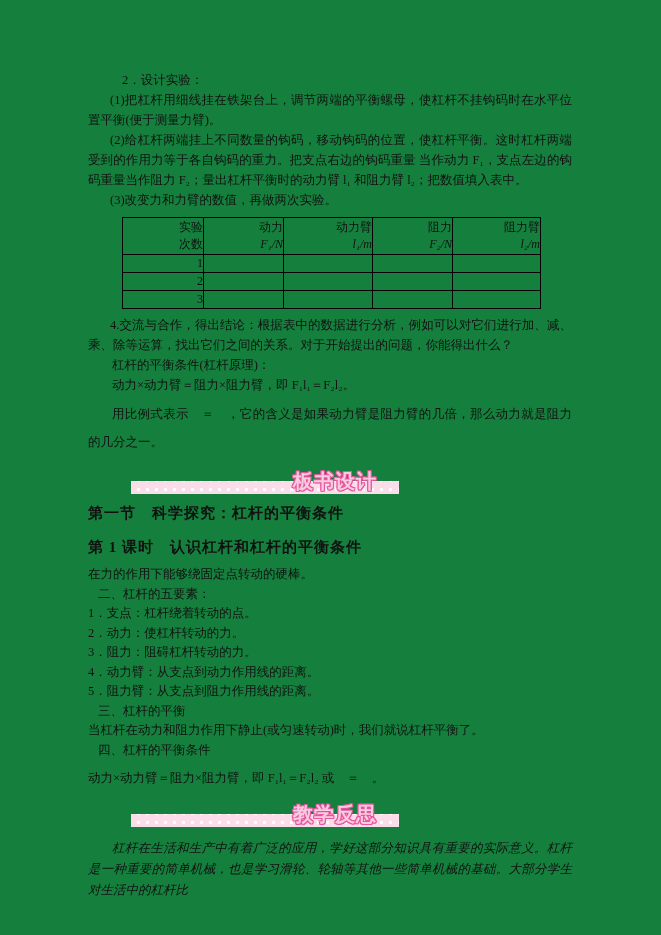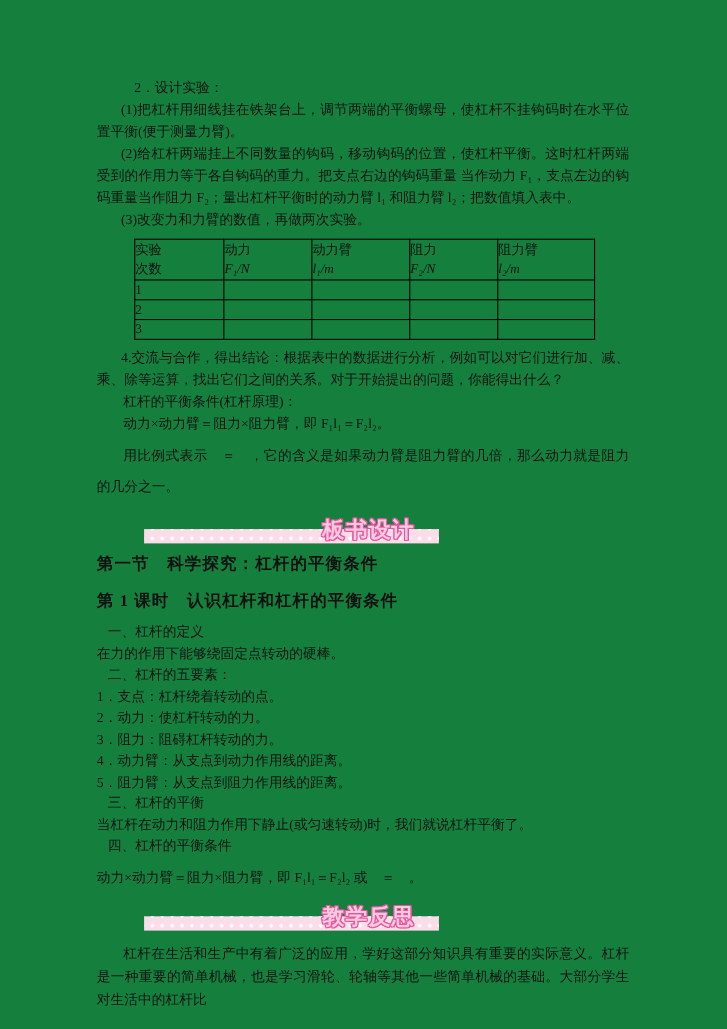--- a/index.html
+++ b/index.html
@@ -25,21 +25,21 @@
 
   
   table.exp-table {
     border-collapse: collapse;
     margin: 7px 0 6px 34px;
     table-layout: fixed;
     width: 418px;
   }
   table.exp-table th, table.exp-table td {
     border: 1px solid #000000;
-    text-align: left;
+    text-align: right;
     vertical-align: middle;
     font-size: 12px;
     font-weight: normal;
     padding: 0;
   }
   table.exp-table th { height: 37px; line-height: 17px; }
   table.exp-table td { height: 17px; line-height: 17px; }
   .fml { font-family: Liberation Serif, serif; font-style: italic; }
 
   p.ratio { line-height: 28px; margin-top: 5px; }
@@ -68,21 +68,21 @@
     font-size: 15px; font-weight: 600; 
     line-height: 20px; margin-top: 8px; letter-spacing: 1px;
   }
   h2.center-title.second { margin-top: 14px; margin-bottom: 8px; }
 
   .board-list { margin-top: 6px; }
   .board-list .line { font-size: 12.5px; line-height: 19.5px; }
   .board-list .sec { padding-left: 10px; }
   .board-list .formula-line { margin-top: 9px; }
 
-  p.reflect { margin-top: 10px; line-height: 21px; }
+  p.reflect { margin-top: 10px; line-height: 21px; font-style: italic; }
 </style>
 </head>
 <body>
 
 <div class="page">
   <div class="content">
 
     <p class="doc ind-lg">2．设计实验：</p>
     <p class="doc ind">(1)把杠杆用细线挂在铁架台上，调节两端的平衡螺母，使杠杆不挂钩码时在水平位置平衡(便于测量力臂)。</p>
     <p class="doc ind">(2)给杠杆两端挂上不同数量的钩码，移动钩码的位置，使杠杆平衡。这时杠杆两端受到的作用力等于各自钩码的重力。把支点右边的钩码重量 当作动力 F₁，支点左边的钩码重量当作阻力 F₂；量出杠杆平衡时的动力臂 l₁ 和阻力臂 l₂；把数值填入表中。</p>
@@ -152,21 +152,20 @@
 
     <div class="banner">
       <span class="banner-strip"></span>
       <span class="banner-text">板书设计</span>
     </div>
 
     <h2 class="center-title">第一节　科学探究：杠杆的平衡条件</h2>
     <h2 class="center-title second">第 1 课时　认识杠杆和杠杆的平衡条件</h2>
 
     <div class="board-list">
-      <div class="line sec">一、杠杆的定义</div>
       <div class="line">在力的作用下能够绕固定点转动的硬棒。</div>
       <div class="line sec">二、杠杆的五要素：</div>
       <div class="line">1．支点：杠杆绕着转动的点。</div>
       <div class="line">2．动力：使杠杆转动的力。</div>
       <div class="line">3．阻力：阻碍杠杆转动的力。</div>
       <div class="line">4．动力臂：从支点到动力作用线的距离。</div>
       <div class="line">5．阻力臂：从支点到阻力作用线的距离。</div>
       <div class="line sec">三、杠杆的平衡</div>
       <div class="line">当杠杆在动力和阻力作用下静止(或匀速转动)时，我们就说杠杆平衡了。</div>
       <div class="line sec">四、杠杆的平衡条件</div>

